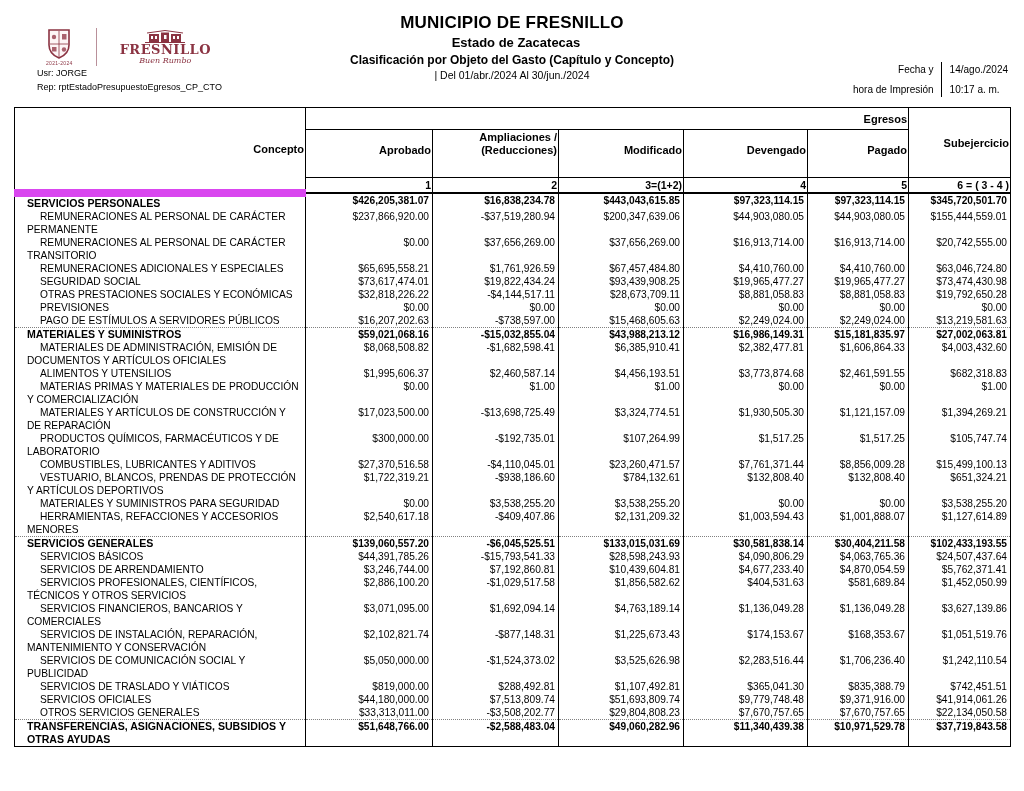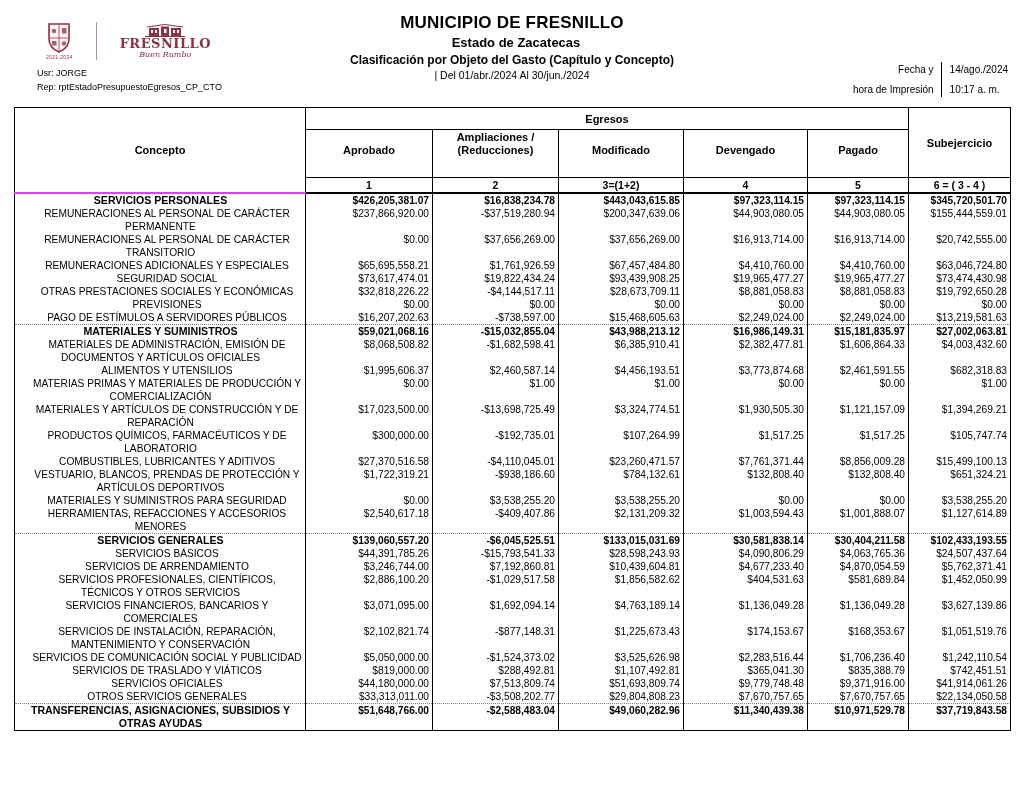--- a/index.html
+++ b/index.html
@@ -15,43 +15,43 @@
   .t-period{font-size:10.5px;margin-top:3px;}
 
   .meta-left{position:absolute;left:37px;top:66px;font-size:9px;line-height:14px;}
   .meta-right{position:absolute;right:16px;top:62px;display:grid;grid-template-columns:auto auto;font-size:10px;}
   .meta-right .lbls{text-align:right;padding-right:7px;line-height:15px;}
   .meta-right .lbls div:nth-child(2){margin-top:5px;}
   .meta-right .vals{border-left:1px solid #000;padding-left:8px;line-height:15px;}
   .meta-right .vals div:nth-child(2){margin-top:5px;}
 
   
-  .logo{position:absolute;left:46px;top:22px;display:flex;align-items:center;gap:23px;}
+  .logo{position:absolute;left:46px;top:28px;display:flex;align-items:center;gap:23px;}
   .shield-wrap{display:flex;flex-direction:column;align-items:center;}
   .logo-years{font-size:5px;color:#8b3342;margin-top:1px;letter-spacing:.3px;}
   .logo-divider{width:1px;height:38px;background:#b9909a;}
   .logo-right{display:flex;flex-direction:column;align-items:center;}
   .logo-wordmark{font-family:"DejaVu Serif",serif;font-size:13px;font-weight:bold;color:#8b3342;letter-spacing:.5px;line-height:13px;}
   .logo-slogan{font-family:"DejaVu Serif",serif;font-style:italic;font-size:8px;color:#8b3342;line-height:9px;}
 
   
   table.report{position:absolute;left:14px;top:107px;width:996px;border-collapse:collapse;
                table-layout:fixed;border:1px solid #000;}
   table.report th,table.report td{box-sizing:border-box;}
-  thead th,thead td{border:1px solid #000;font-weight:bold;text-align:center;vertical-align:middle;}
+  thead th,thead td{border:1px solid #000;font-weight:bold;text-align:right;vertical-align:middle;}
   th.h-concepto{font-size:11px;}
   th.h-egresos{font-size:11px;height:22px;}
   th.h-sub{font-size:11px;}
   th.h-col{font-size:11px;height:40px;vertical-align:bottom;padding-bottom:20px;white-space:pre-line;line-height:13px;}
   tr.h-nums td{font-size:10.5px;height:15px;border-bottom:2px solid #000;}
-  th.h-concepto{border-bottom:2px solid #d946ef;}
+  th.h-concepto{border-bottom:8px solid #d946ef;}
 
   tbody td{border-left:1px solid #000;border-right:1px solid #000;border-top:none;border-bottom:none;
            vertical-align:top;font-size:10.2px;line-height:13px;padding:0 3px 0 0;}
-  tbody td.concept{padding-left:4px;text-align:center;}
+  tbody td.concept{padding-left:12px;text-align:left;}
   tbody tr.sub td.concept{text-indent:13px;}
   tbody td.num{text-align:right;white-space:nowrap;}
   tbody tr.section td{font-weight:bold;border-top:1px dotted #808080;}
   tbody tr.section td.concept{font-size:10.6px;}
   tbody tr:first-child td{border-top:none;}
 </style>
 </head>
 <body>
 
 <div class="page">

